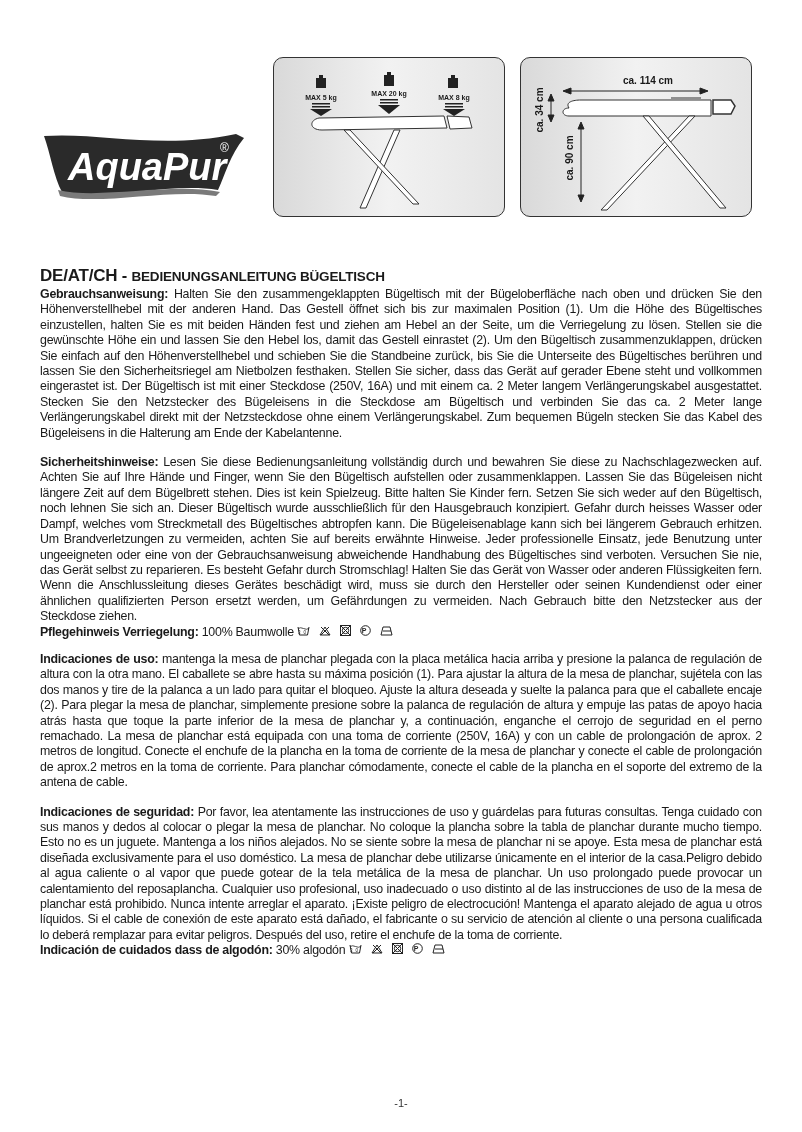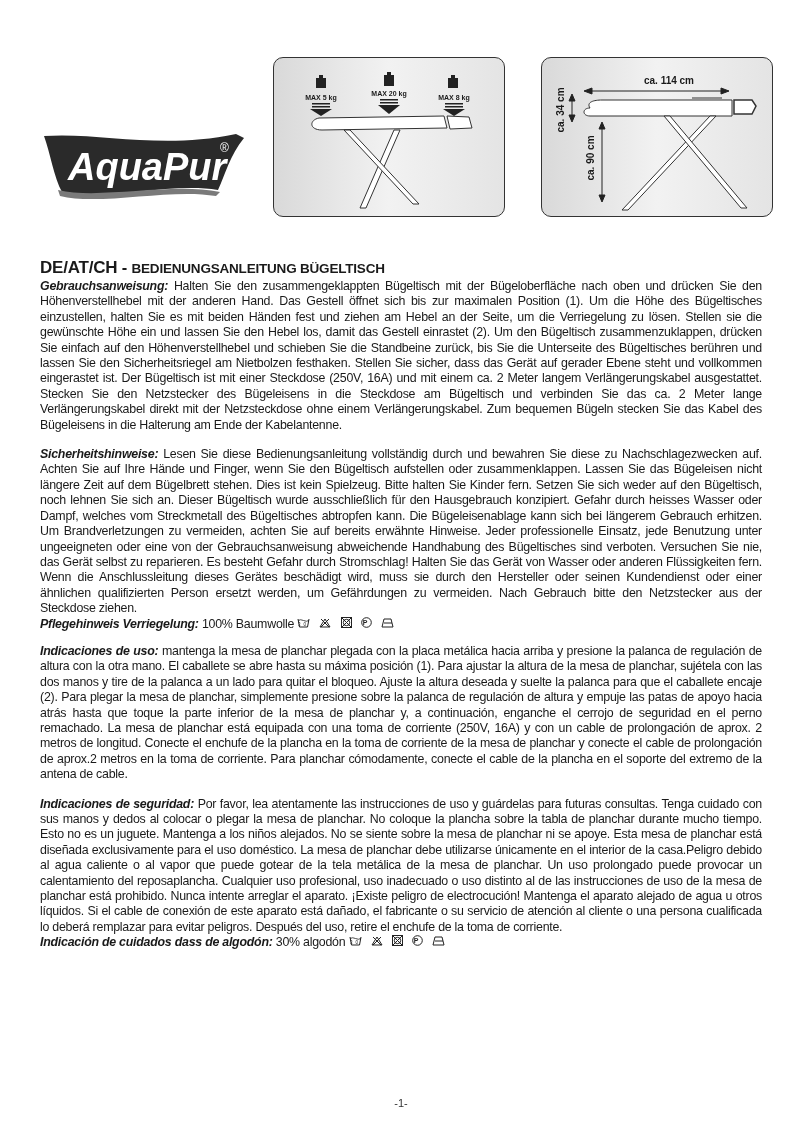--- a/index.html
+++ b/index.html
@@ -4,29 +4,29 @@
 <style>
   html, body { margin: 0; padding: 0; background: #ffffff; }
   body { width: 802px; height: 1132px; position: relative; overflow: hidden;
          font-family: "Liberation Sans", sans-serif; color: #1a1a1a; }
   .logo { position: absolute; left: 40px; top: 130px; width: 210px; height: 70px; }
   .diagram { position: absolute; top: 57px; width: 230px; height: 158px;
              border: 1.5px solid #333; border-radius: 10px;
              background: linear-gradient(90deg, #d9d9d9 0%, #f2f2f2 50%, #e4e4e4 100%); }
   .diagram svg { position: absolute; left: 0; top: 0; }
   #d1 { left: 273px; }
-  #d2 { left: 520px; margin-left: 21px; }
+  #d2 { left: 520px; }
   .dlabel { font-family: "Liberation Sans", sans-serif; font-weight: bold; fill: #1a1a1a; }
 
   .content { position: absolute; left: 40px; top: 258px; width: 722px; }
-  .section-head { font-weight: bold; font-size: 16.5px; margin: 0 0 1px 0; letter-spacing: -0.2px; }
+  .section-head { font-weight: bold; font-size: 16.5px; margin: 8px 0 1px 0; letter-spacing: -0.2px; }
   .section-head .code { font-size: 17px; }
   .section-head .title { font-size: 13.5px; }
   p { margin: 0; font-size: 12.4px; line-height: 15.4px; text-align: justify; letter-spacing: -0.25px; }
-  p b { font-weight: bold; font-style: italic; }
+  p b { font-weight: bold; }
   .gap { height: 14px; }
   .gap-sec { height: 12px; }
   .care-icons { display: inline-block; letter-spacing: 3px; font-size: 11px; vertical-align: 0px; }
   .care-icons span { display: inline-block; margin-right: 3px; }
   .page-num { position: absolute; left: 0; width: 802px; top: 1097px; text-align: center;
               font-size: 11px; color: #333; }
 </style>
 </head>
 <body>
 

